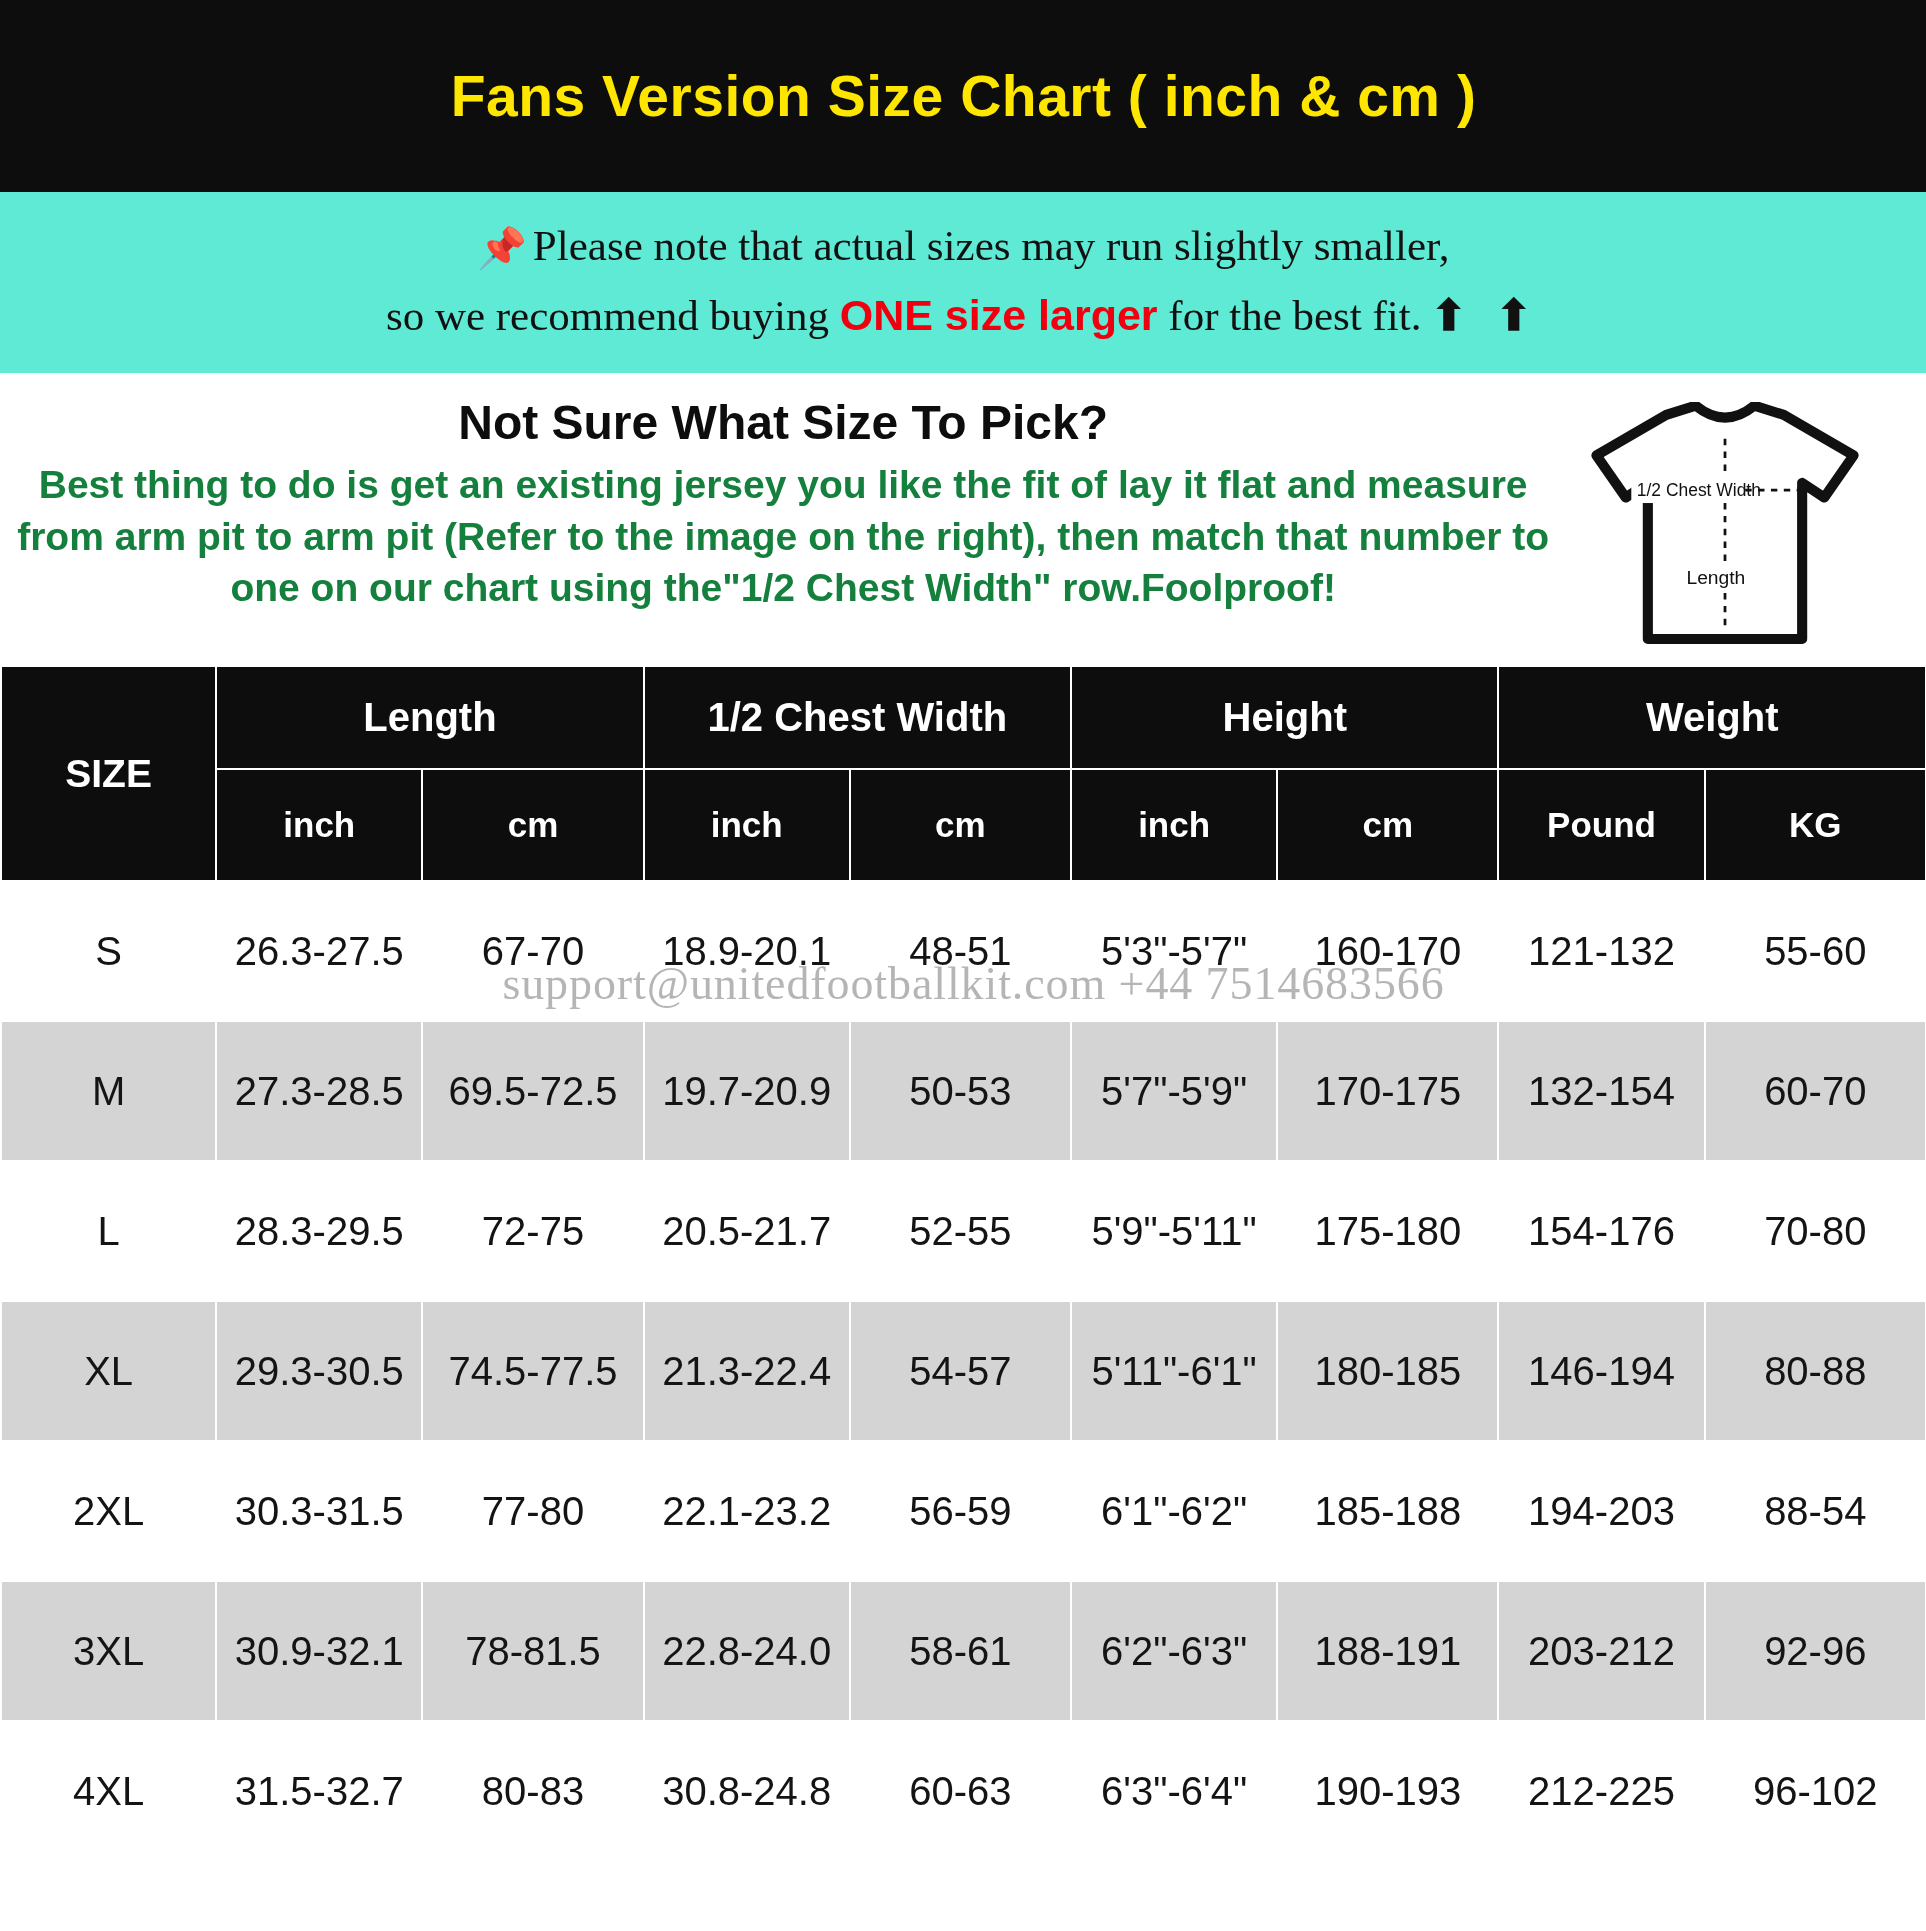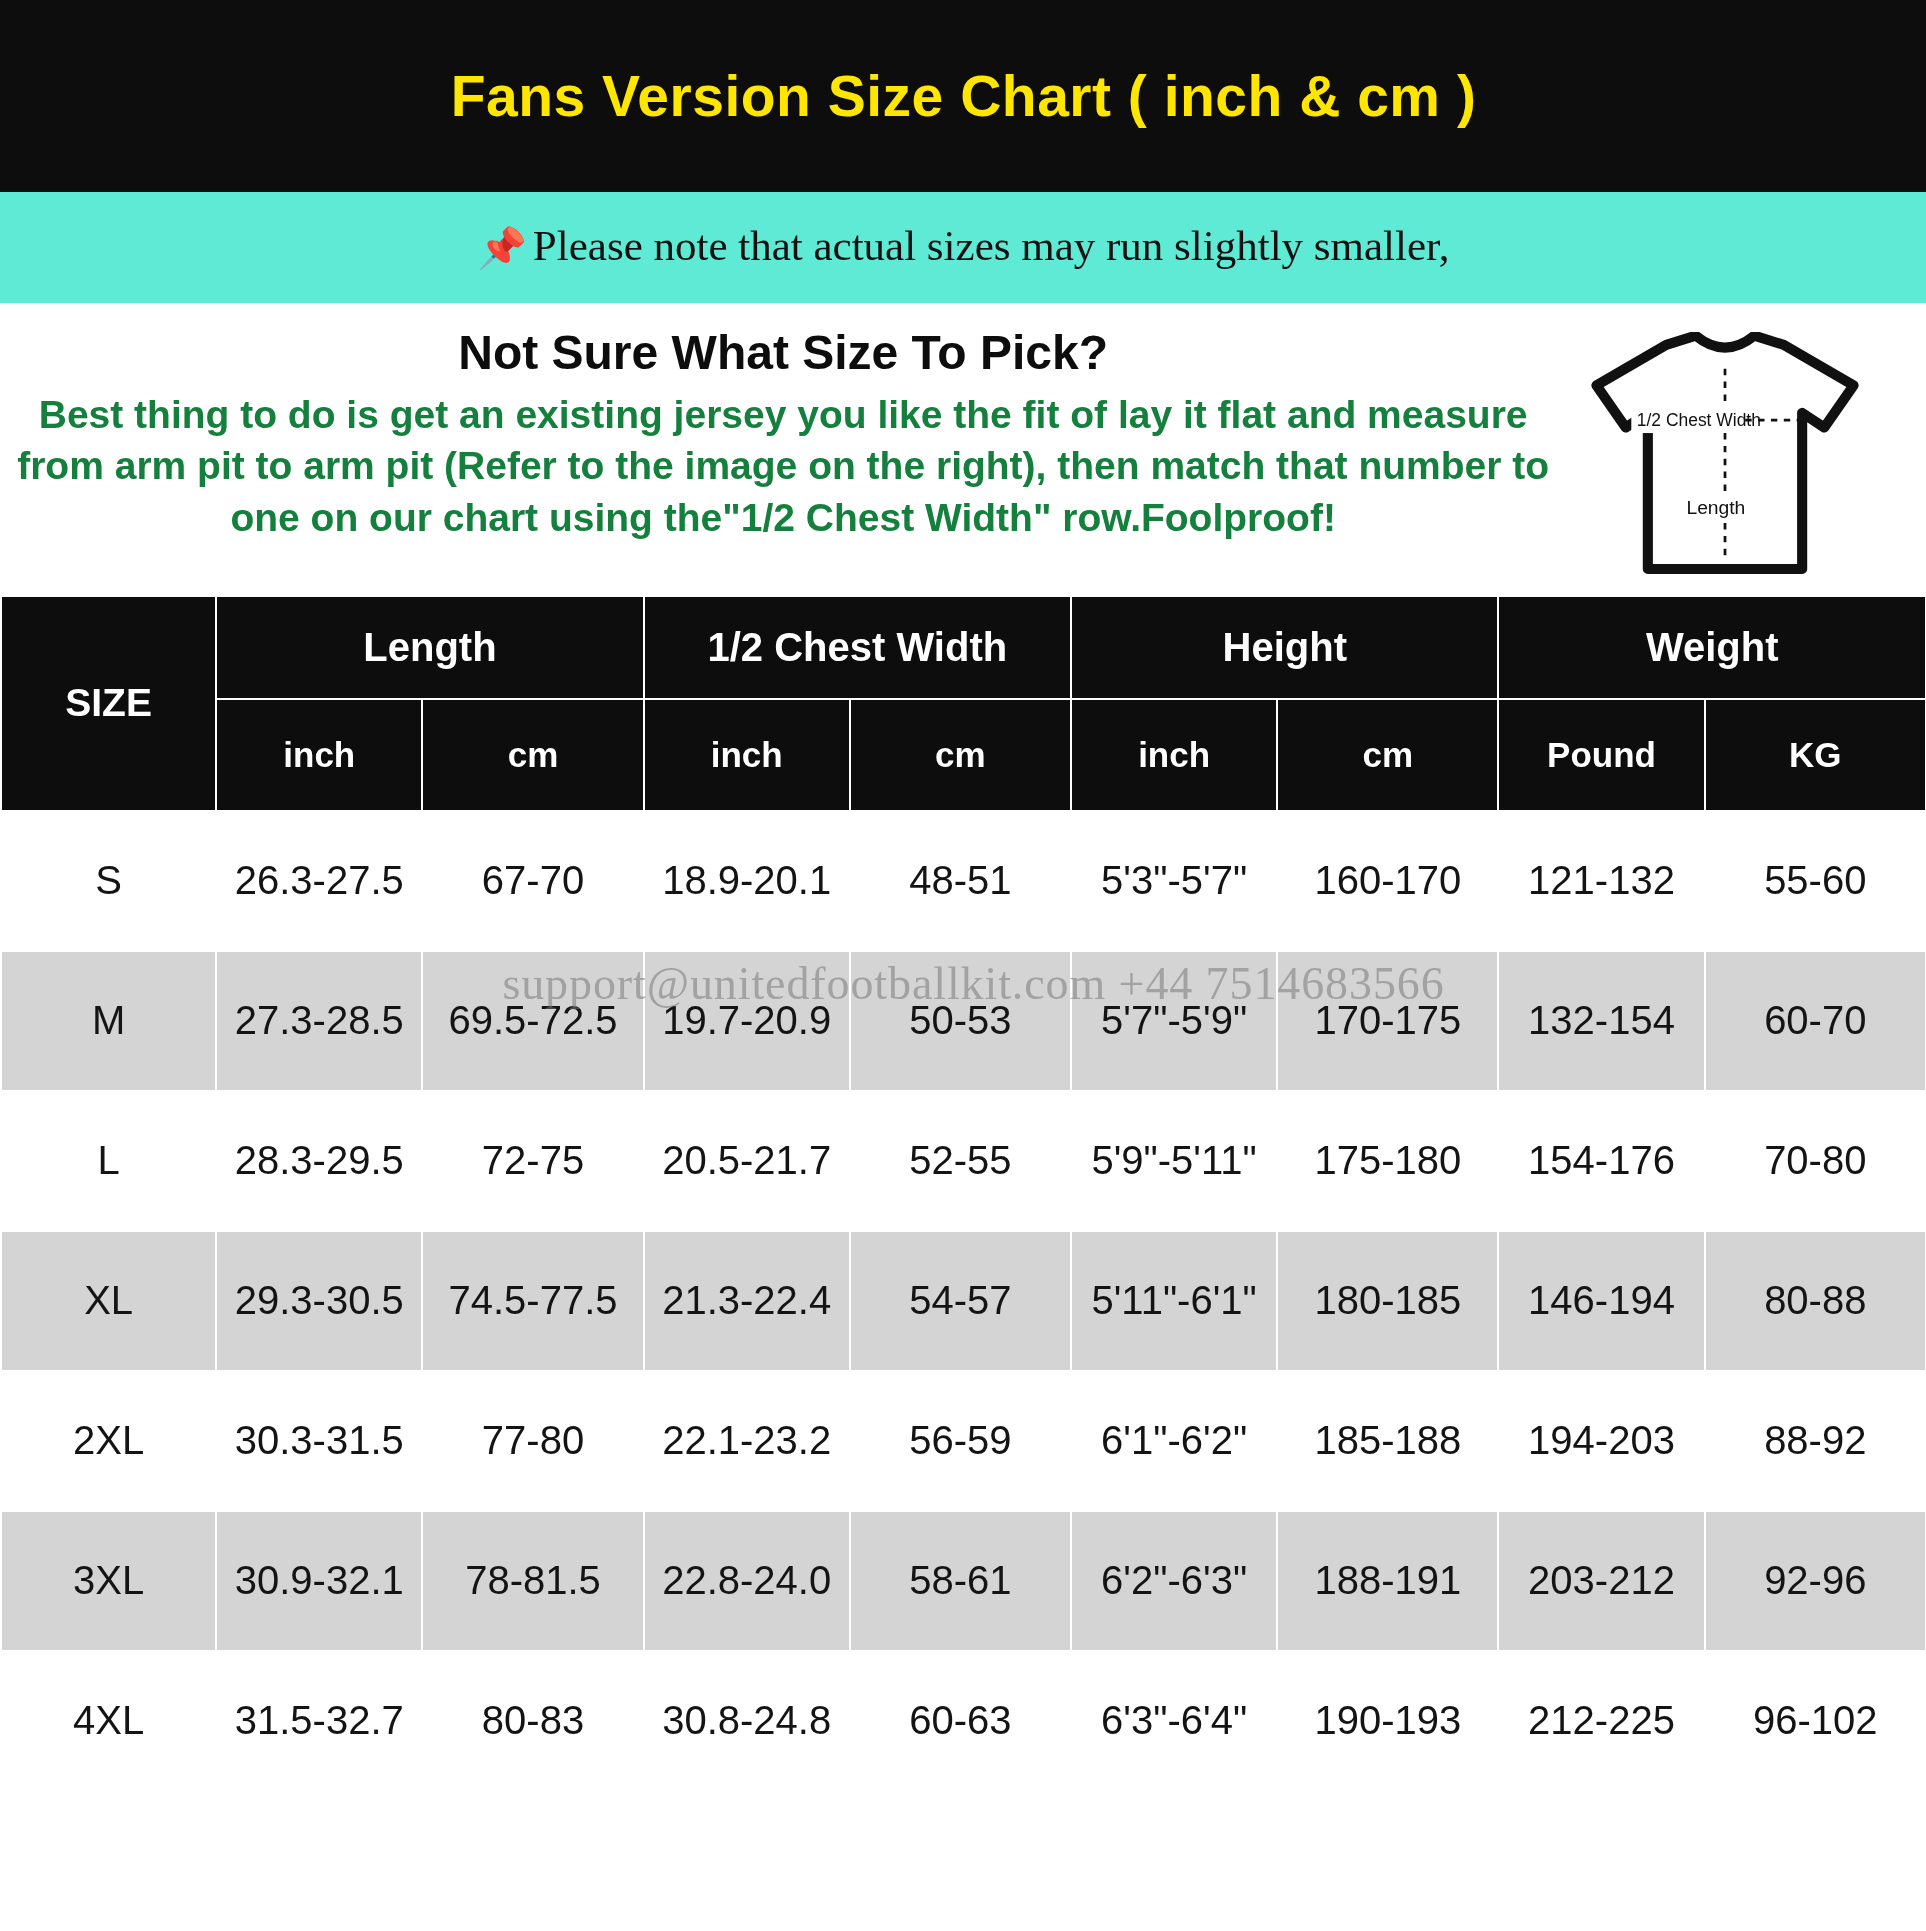--- a/index.html
+++ b/index.html
@@ -166,20 +166,23 @@
 
 <div class="sheet">
 
   <div class="title-bar">
     <div class="title">Fans Version Size Chart ( inch &amp; cm )</div>
   </div>
 
   <div class="note-band">
     <div class="note-line">
       <span class="pin-icon">📌</span><span>Please note that actual sizes may run slightly smaller,</span>
+    </div>
+    <div class="note-line second">
+      <span>so we recommend buying </span><span class="red-strong">ONE size larger</span><span> for the best fit.</span><span class="arrows">⬆ ⬆</span>
     </div>
   </div>
 
   <div class="help-section">
     <div class="help-text">
       <div class="help-heading">Not Sure What Size To Pick?</div>
       <div class="help-body">Best thing to do is get an existing jersey you like the fit of lay it flat and measure from arm pit to arm pit (Refer to the image on the right), then match that number to one on our chart using the"1/2 Chest Width" row.Foolproof!</div>
     </div>
     <div class="help-img">
       <svg width="294" height="248" viewBox="0 0 320 270">
@@ -272,21 +275,21 @@
       </tr>
       <tr class="row-white">
         <td class="size-cell">2XL</td>
         <td class="val-cell">30.3-31.5</td>
         <td class="val-cell">77-80</td>
         <td class="val-cell">22.1-23.2</td>
         <td class="val-cell">56-59</td>
         <td class="val-cell">6'1"-6'2"</td>
         <td class="val-cell">185-188</td>
         <td class="val-cell">194-203</td>
-        <td class="val-cell">88-92</td>
+        <td class="val-cell">88-54</td>
       </tr>
       <tr class="row-grey">
         <td class="size-cell">3XL</td>
         <td class="val-cell">30.9-32.1</td>
         <td class="val-cell">78-81.5</td>
         <td class="val-cell">22.8-24.0</td>
         <td class="val-cell">58-61</td>
         <td class="val-cell">6'2"-6'3"</td>
         <td class="val-cell">188-191</td>
         <td class="val-cell">203-212</td>

